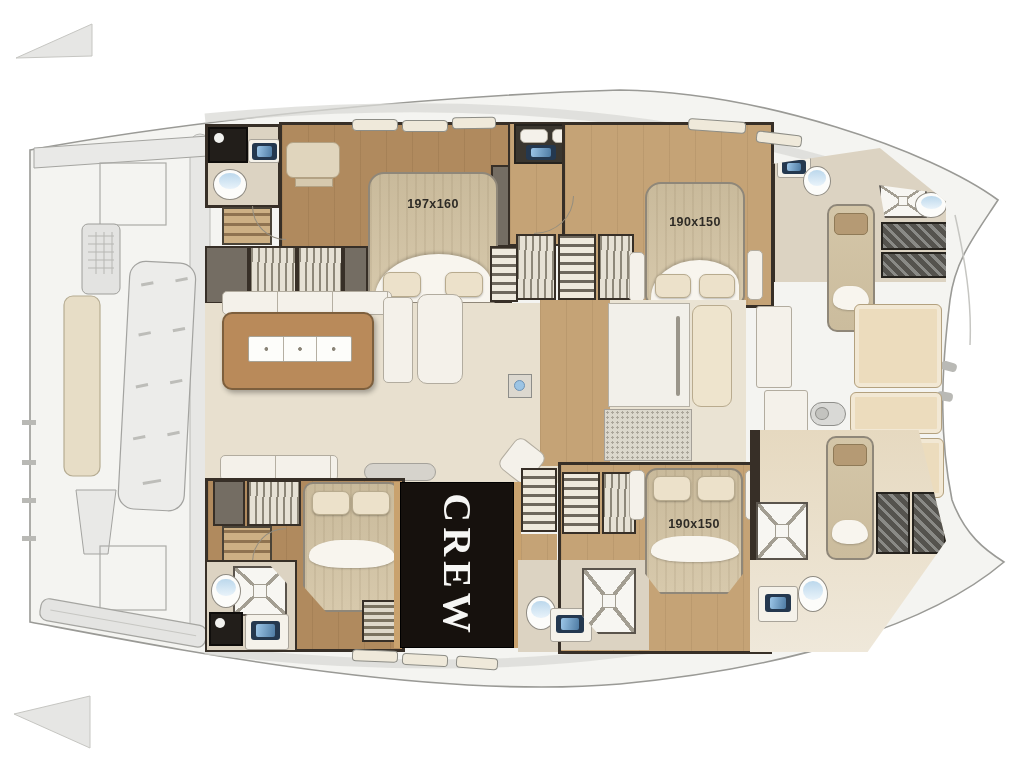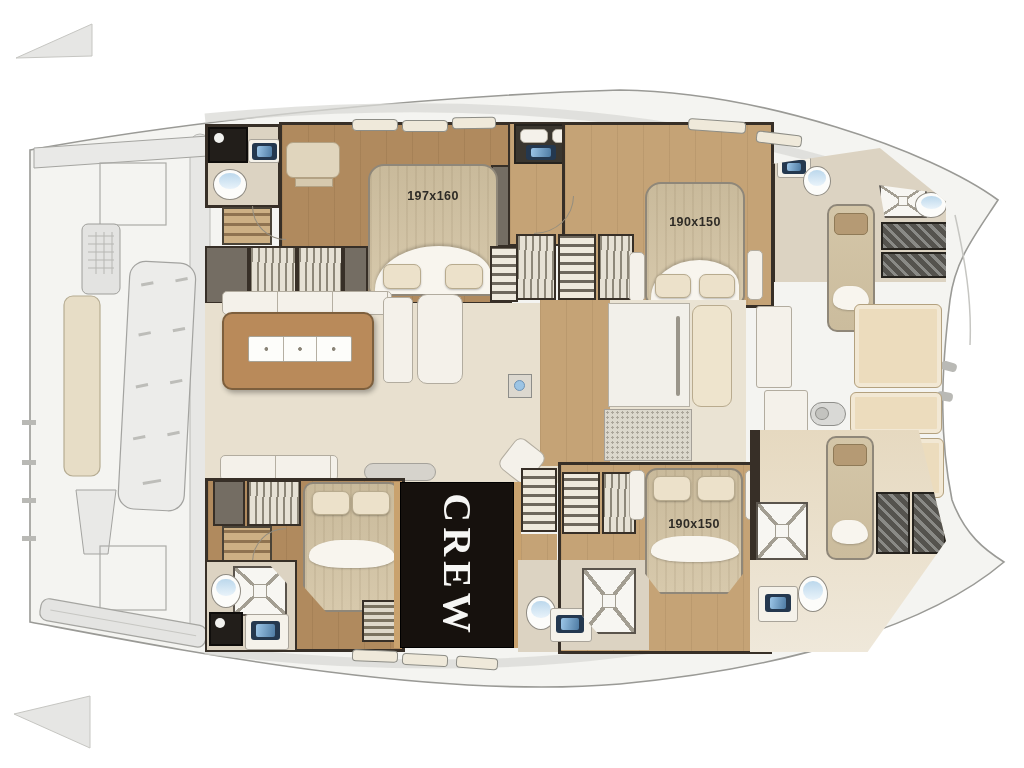--- a/index.html
+++ b/index.html
@@ -112,21 +112,21 @@
         <div class="wcb"></div>
       </div>
   </div>
 
   <div class="abs room wood" style="left:279px;top:122px;width:233px;height:183px">
     <div class="abs" style="left:4px;top:17px;width:54px;height:36px;background:#e0d5bd;border:1.5px solid #b3a284;border-radius:7px"></div>
     <div class="abs" style="left:13px;top:53px;width:38px;height:9px;background:#d6c9ae;border:1px solid #b3a284"></div>
     <div class="abs gc" style="left:209px;top:40px;width:19px;height:82px"></div>
   </div>
 
-  <div class="abs bed" style="left:368px;top:164px;width:130px;height:132px">
+  <div class="abs bed" style="left:368px;top:172px;width:130px;height:132px">
     <div class="lbl" style="top:24px">197x160</div>
     <div class="blanket" style="height:48px"></div>
     <div class="pillow" style="left:13px;bottom:5px;width:38px;height:25px"></div>
     <div class="pillow" style="right:13px;bottom:5px;width:38px;height:25px"></div>
   </div>
 
   <div class="abs st" style="left:222px;top:207px;width:50px;height:38px"></div>
   <div class="abs arc" style="left:252px;top:206px;width:34px;height:34px"></div>
 
   <div class="abs gc" style="left:205px;top:246px;width:44px;height:58px"></div>

